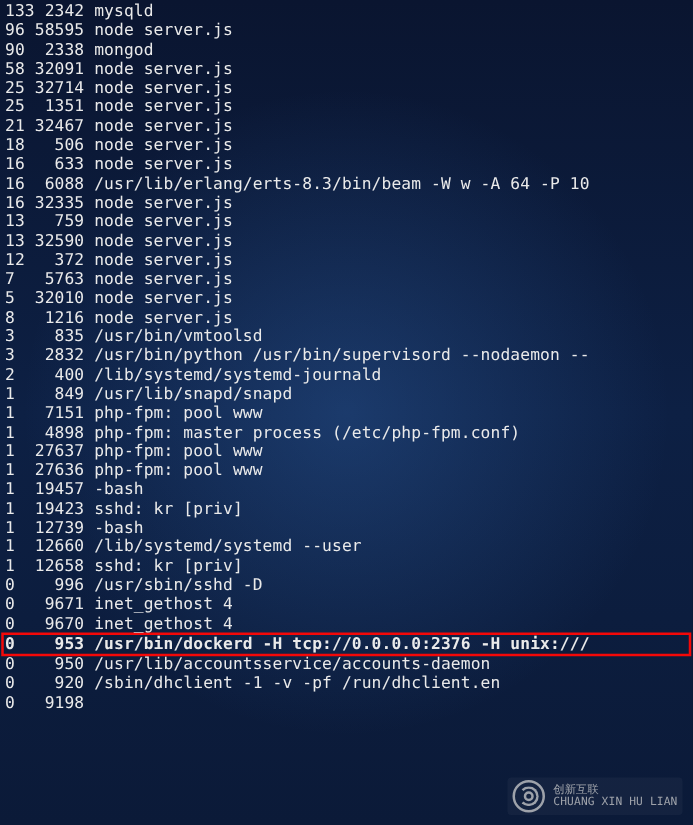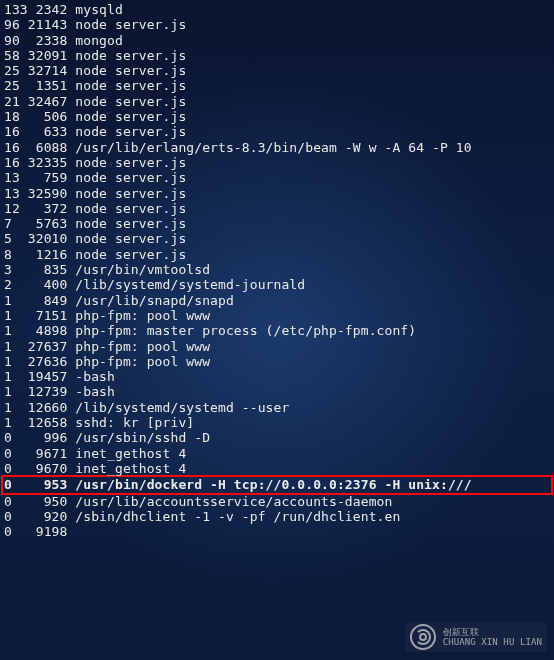--- a/index.html
+++ b/index.html
@@ -50,44 +50,46 @@
     }
     .logo .glyph::before { inset: 3px; border-left-color: transparent; }
     .logo .glyph::after { inset: 7px; }
     .logo .txt { font-size: 9px; color: #cfcfcf; line-height: 10px; }
   </style>
 </head>
 <body>
 
 <div id="term">
     <div class="row">133 2342 mysqld</div>
-    <div class="row">96 21143 node server.js</div>
+    <div class="row">96 58595 node server.js</div>
     <div class="row">90  2338 mongod</div>
     <div class="row">58 32091 node server.js</div>
     <div class="row">25 32714 node server.js</div>
     <div class="row">25  1351 node server.js</div>
     <div class="row">21 32467 node server.js</div>
     <div class="row">18   506 node server.js</div>
     <div class="row">16   633 node server.js</div>
     <div class="row">16  6088 /usr/lib/erlang/erts-8.3/bin/beam -W w -A 64 -P 10</div>
     <div class="row">16 32335 node server.js</div>
     <div class="row">13   759 node server.js</div>
     <div class="row">13 32590 node server.js</div>
     <div class="row">12   372 node server.js</div>
     <div class="row">7   5763 node server.js</div>
     <div class="row">5  32010 node server.js</div>
     <div class="row">8   1216 node server.js</div>
     <div class="row">3    835 /usr/bin/vmtoolsd</div>
+    <div class="row">3   2832 /usr/bin/python /usr/bin/supervisord --nodaemon --</div>
     <div class="row">2    400 /lib/systemd/systemd-journald</div>
     <div class="row">1    849 /usr/lib/snapd/snapd</div>
     <div class="row">1   7151 php-fpm: pool www</div>
     <div class="row">1   4898 php-fpm: master process (/etc/php-fpm.conf)</div>
     <div class="row">1  27637 php-fpm: pool www</div>
     <div class="row">1  27636 php-fpm: pool www</div>
     <div class="row">1  19457 -bash</div>
+    <div class="row">1  19423 sshd: kr [priv]</div>
     <div class="row">1  12739 -bash</div>
     <div class="row">1  12660 /lib/systemd/systemd --user</div>
     <div class="row">1  12658 sshd: kr [priv]</div>
     <div class="row">0    996 /usr/sbin/sshd -D</div>
     <div class="row">0   9671 inet_gethost 4</div>
     <div class="row">0   9670 inet_gethost 4</div>
     <div class="row highlight">0    953 /usr/bin/dockerd -H tcp://0.0.0.0:2376 -H unix:///</div>
     <div class="row">0    950 /usr/lib/accountsservice/accounts-daemon</div>
     <div class="row">0    920 /sbin/dhclient -1 -v -pf /run/dhclient.en</div>
     <div class="row">0   9198 </div>

